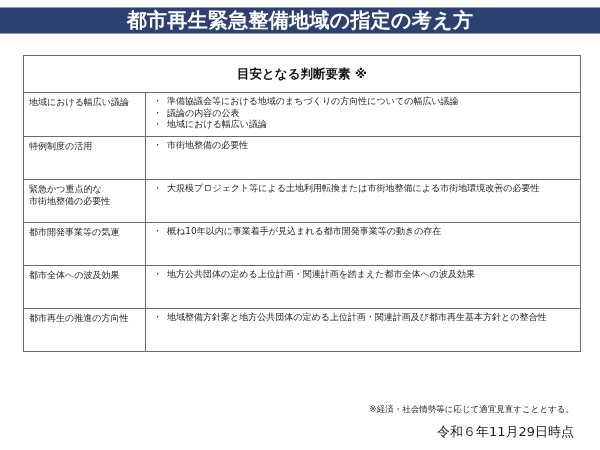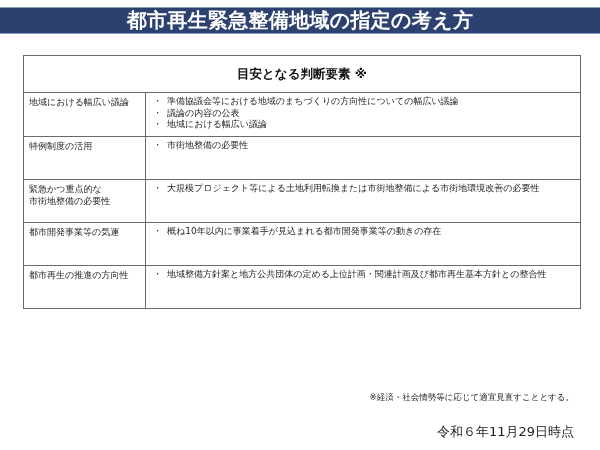--- a/index.html
+++ b/index.html
@@ -77,21 +77,21 @@
     .bullet {
       width: 16px;
       flex: 0 0 16px;
       text-align: left;
       padding-left: 2px;
       box-sizing: border-box;
     }
     .footnote {
       position: absolute;
       right: 26px;
-      top: 392px;
+      top: 404px;
       font-size: 8.5px;
       color: #1f1f1f;
       white-space: nowrap;
     }
     .date-note {
       position: absolute;
       right: 26px;
       top: 423px;
       font-size: 13px;
       color: #1f1f1f;
@@ -166,20 +166,31 @@
       <div>都市開発事業等の気運</div>
     </td>
     <td class="items-cell">
       <div class="item">
         <span class="bullet">・</span>
         <span>概ね10年以内に事業着手が見込まれる都市開発事業等の動きの存在</span>
       </div>
     </td>
   </tr>
 
+  <tr class="data-row">
+    <td class="label-cell">
+      <div>都市全体への波及効果</div>
+    </td>
+    <td class="items-cell">
+      <div class="item">
+        <span class="bullet">・</span>
+        <span>地方公共団体の定める上位計画・関連計画を踏まえた都市全体への波及効果</span>
+      </div>
+    </td>
+  </tr>
 
   <tr class="data-row">
     <td class="label-cell">
       <div>都市再生の推進の方向性</div>
     </td>
     <td class="items-cell">
       <div class="item">
         <span class="bullet">・</span>
         <span>地域整備方針案と地方公共団体の定める上位計画・関連計画及び都市再生基本方針との整合性</span>
       </div>

